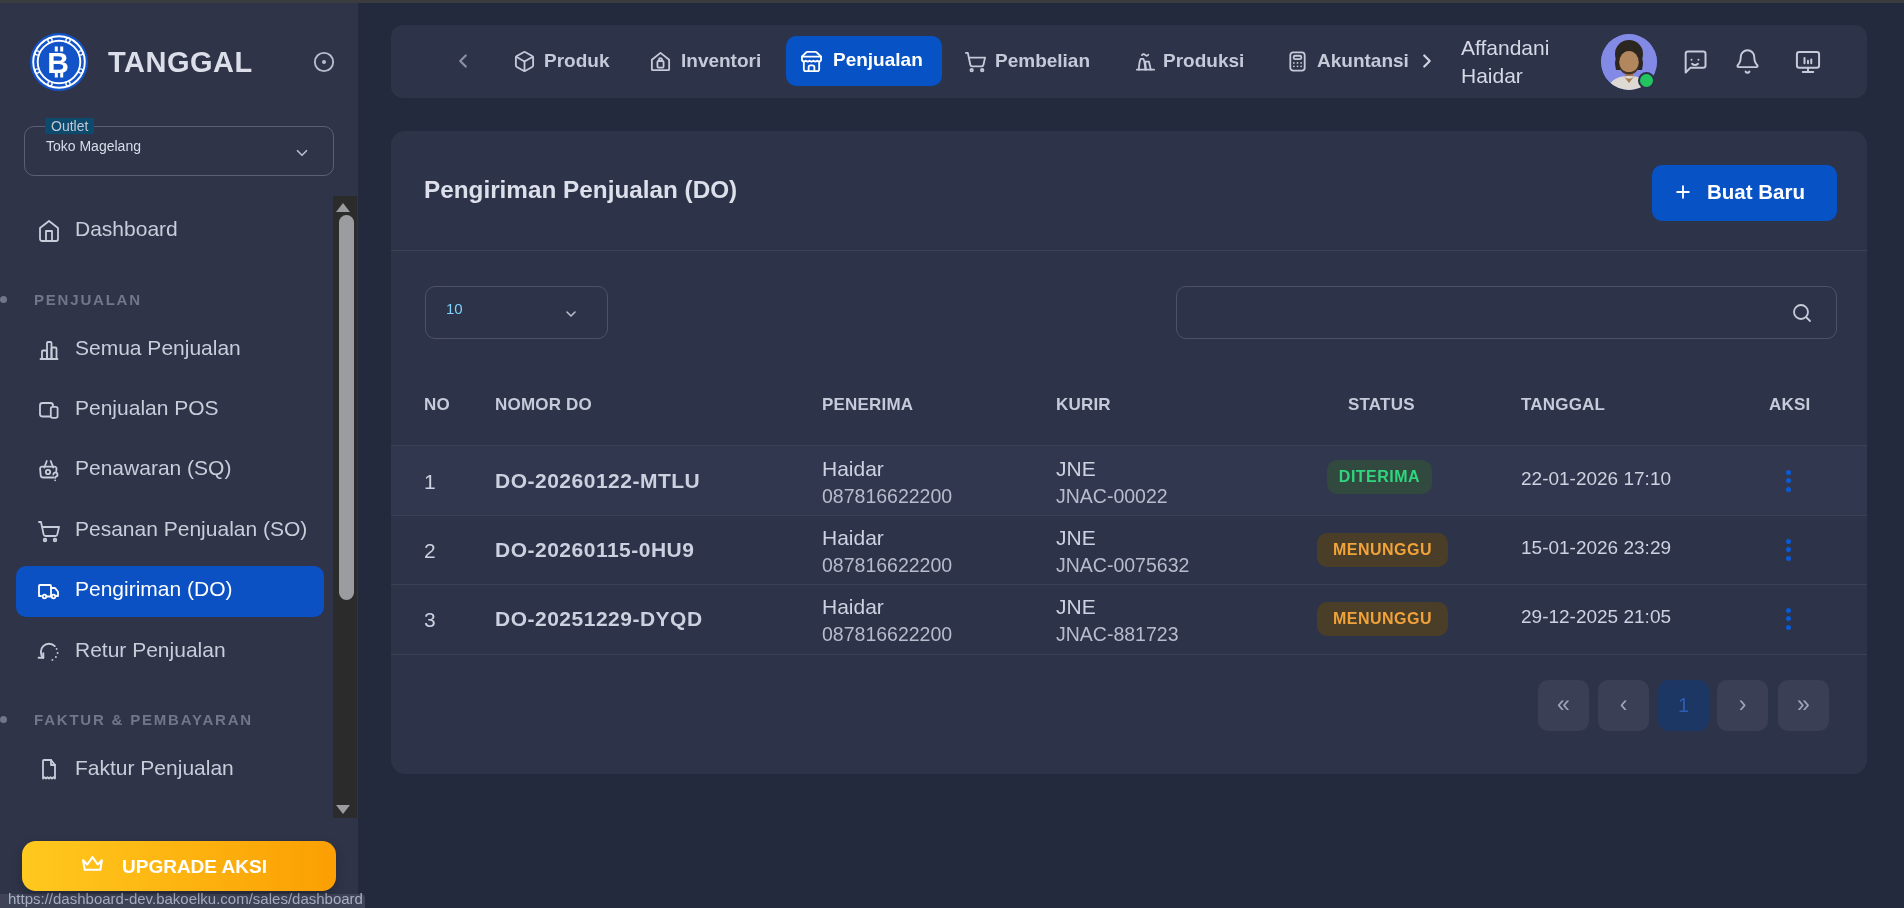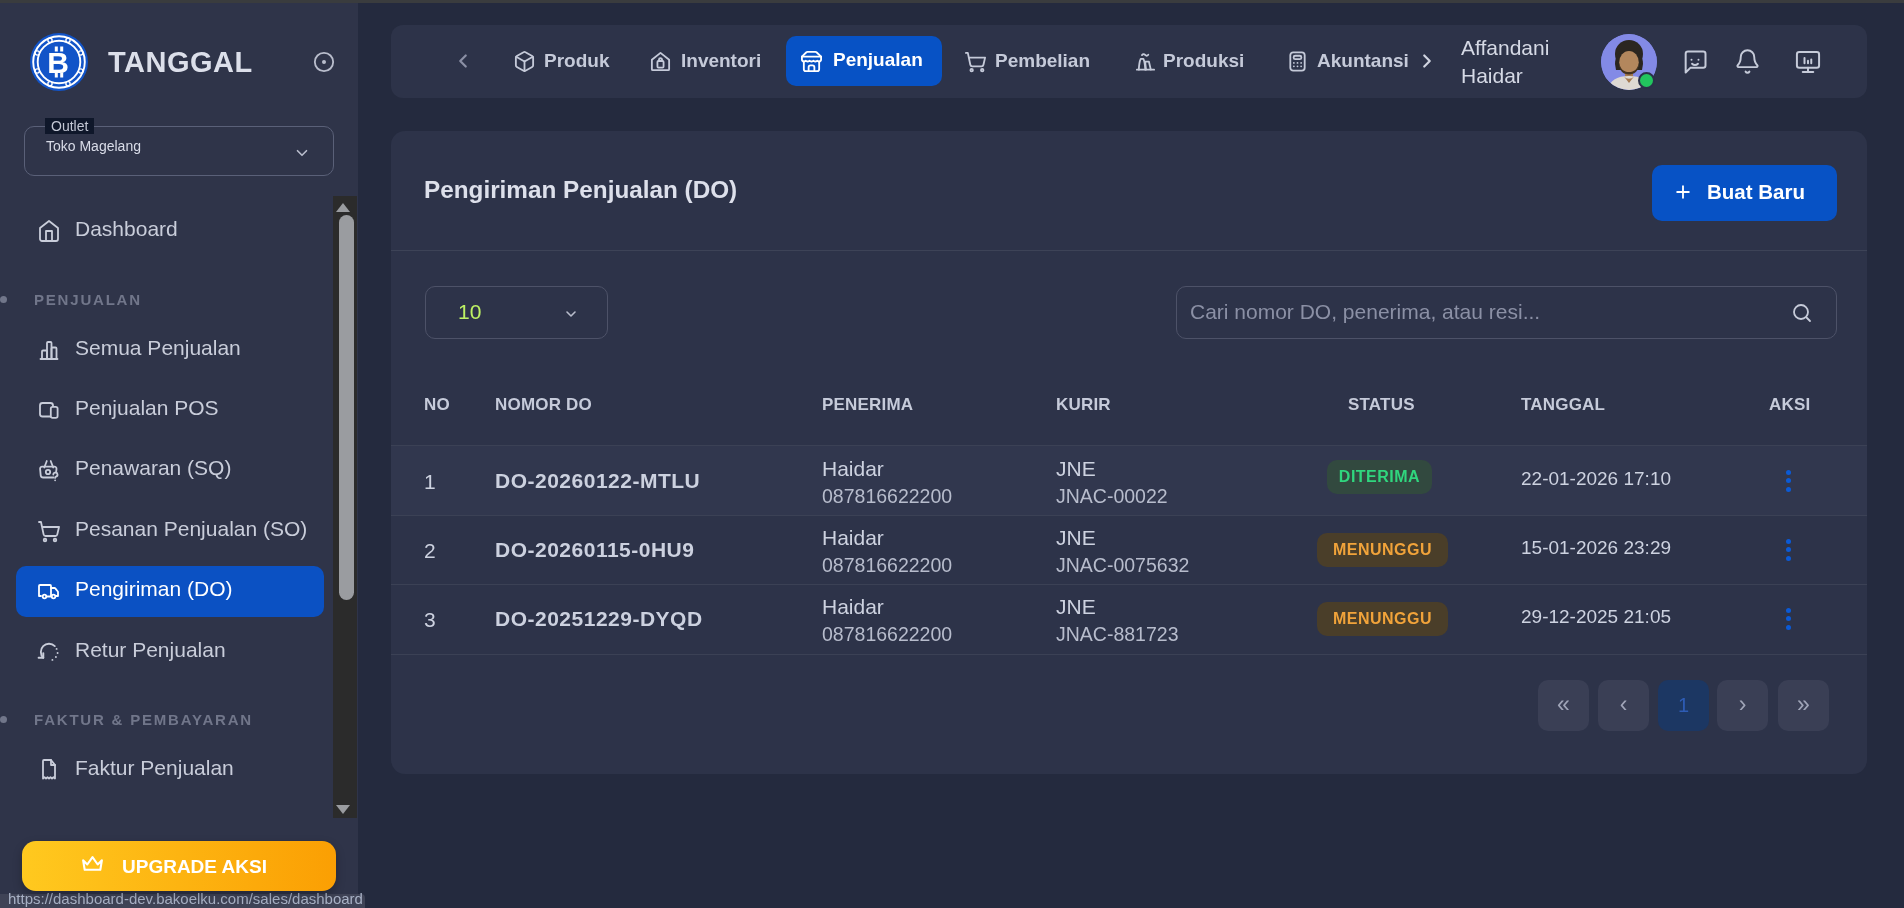--- a/index.html
+++ b/index.html
@@ -6,21 +6,21 @@
 html,body{width:1904px;height:908px;overflow:hidden;background:#242a3e;font-family:"Liberation Sans",sans-serif;position:relative}
 svg.ic{display:block}
 #strip{position:absolute;left:0;top:0;width:1904px;height:3px;background:#3a3c3e}
 #sidebar{position:absolute;left:0;top:3px;width:358px;height:905px;background:#2f3449}
 
 #logo{position:absolute;left:30px;top:33px}
 #brand{position:absolute;left:108px;top:46px;font-size:29px;font-weight:bold;color:#dcdfea;letter-spacing:.5px}
 #targ{position:absolute;left:313px;top:51px;color:#b9bdcc}
 
 #outlet{position:absolute;left:24px;top:126px;width:310px;height:50px;border:1px solid #5a6078;border-radius:10px}
-#outlet .legend{position:absolute;left:20px;top:-9px;background:#0f172a;padding:0 6px;font-size:14px;color:#c3c7d4}
+#outlet .legend{position:absolute;left:20px;top:-9px;background:#0c4a6e;padding:0 6px;font-size:14px;color:#c3c7d4}
 #outlet .val{position:absolute;left:21px;top:11px;font-size:14px;color:#d9dce8}
 #outlet .chev{position:absolute;right:22px;top:17px;color:#b9bdcc}
 
 .mi{position:absolute;left:0;width:340px;height:50px;color:#c9cdda}
 .mi .mic{position:absolute;left:37px;top:13px}
 .mi .mlb{position:absolute;left:75px;top:11px;font-size:21px}
 .sect{position:absolute;left:34px;width:300px;font-size:15px;font-weight:bold;letter-spacing:1.8px;color:#71768a}
 .sdot{position:absolute;left:0px;width:7px;height:7px;border-radius:50%;background:#71768a}
 #active-mi{position:absolute;left:16px;top:566px;width:308px;height:51px;border-radius:10px;background:#0b51c3;color:#fff}
 #active-mi .mic{position:absolute;left:21px;top:13px}
@@ -48,21 +48,21 @@
 #avdot{position:absolute;left:1638px;top:72px;width:17px;height:17px;border-radius:50%;background:#22c55e;border:2px solid #2b3149}
 .tic{position:absolute;top:48px;color:#c6cbd9}
 
 #card{position:absolute;left:391px;top:131px;width:1476px;height:643px;border-radius:14px;background:#2d3349}
 #ctitle{position:absolute;left:424px;top:176px;font-size:24.3px;font-weight:bold;color:#dde0eb}
 #newbtn{position:absolute;left:1652px;top:165px;width:185px;height:56px;border-radius:10px;background:#0752c5;color:#fff}
 #newbtn .pl{position:absolute;left:21px;top:17px}
 #newbtn .t{position:absolute;left:55px;top:15px;font-size:20.5px;font-weight:bold}
 #cdiv{position:absolute;left:391px;top:250px;width:1476px;height:1px;background:rgba(255,255,255,.08)}
 #sel{position:absolute;left:425px;top:286px;width:183px;height:53px;border:1px solid #4d5268;border-radius:10px}
-#sel .v{position:absolute;left:32px;top:13px;font-size:21px;color:#bef264}
+#sel .v{position:absolute;left:20px;top:13px;font-size:15px;color:#7dd3fc}
 #sel .chev{position:absolute;right:28px;top:19px;color:#b9bdcc}
 #srch{position:absolute;left:1176px;top:286px;width:661px;height:53px;border:1px solid #4d5268;border-radius:10px}
 #srch .ph{position:absolute;left:13px;top:13px;font-size:21px;color:#8b90a5}
 #srch .mg{position:absolute;right:22px;top:14px;color:#c6cbd9}
 .th{position:absolute;top:395px;font-size:17px;font-weight:bold;color:#c6cbda;letter-spacing:.2px;white-space:nowrap}
 .rowbg{position:absolute;left:391px;width:1476px;height:69px}
 .rdiv{position:absolute;left:391px;width:1476px;height:1px;background:rgba(255,255,255,.07)}
 .c1{position:absolute;font-size:21px;color:#cdd2e0;white-space:nowrap}
 .cd{position:absolute;font-size:19px;color:#cdd2e0;white-space:nowrap}
 .cb{position:absolute;font-size:21px;font-weight:bold;letter-spacing:.5px;color:#ccd1df;white-space:nowrap}
@@ -357,21 +357,20 @@
 <div id="cdiv"></div>
 <div id="sel">
     <div class="v">10</div>
     <div class="chev">
       <svg class="ic" width="16" height="16" viewBox="0 0 24 24" fill="none" stroke="currentColor" stroke-width="2.4" stroke-linecap="round" stroke-linejoin="round">
         <path d="m6 9 6 6 6-6"></path>
       </svg>
     </div>
   </div>
 <div id="srch">
-    <div class="ph">Cari nomor DO, penerima, atau resi...</div>
     <div class="mg">
       <svg class="ic" width="24" height="24" viewBox="0 0 24 24" fill="none" stroke="currentColor" stroke-width="1.8" stroke-linecap="round" stroke-linejoin="round">
         <circle cx="11" cy="11" r="7"></circle>
         <path d="m20 20-3.5-3.5"></path>
       </svg>
     </div>
   </div>
 
 <div class="th" style="left:424px">NO</div>
 <div class="th" style="left:495px">NOMOR DO</div>

